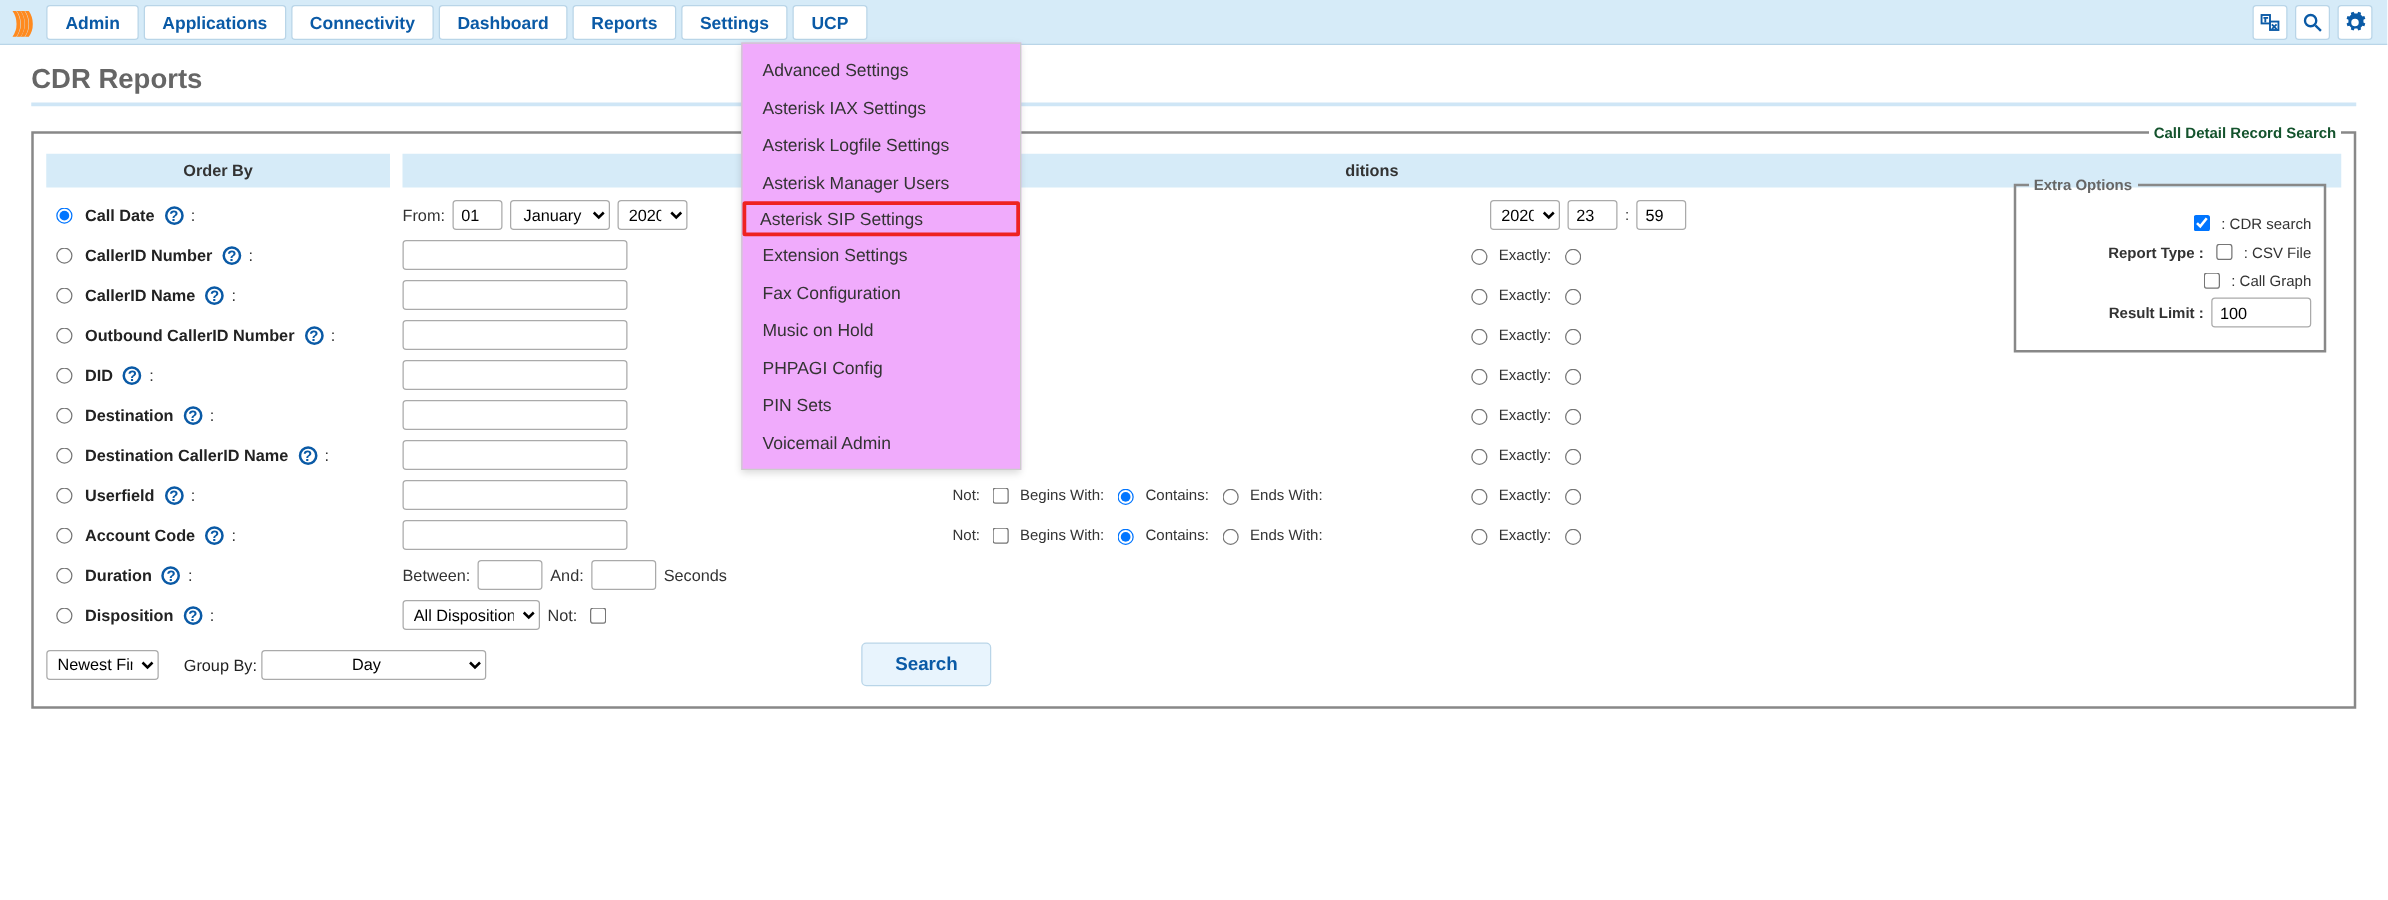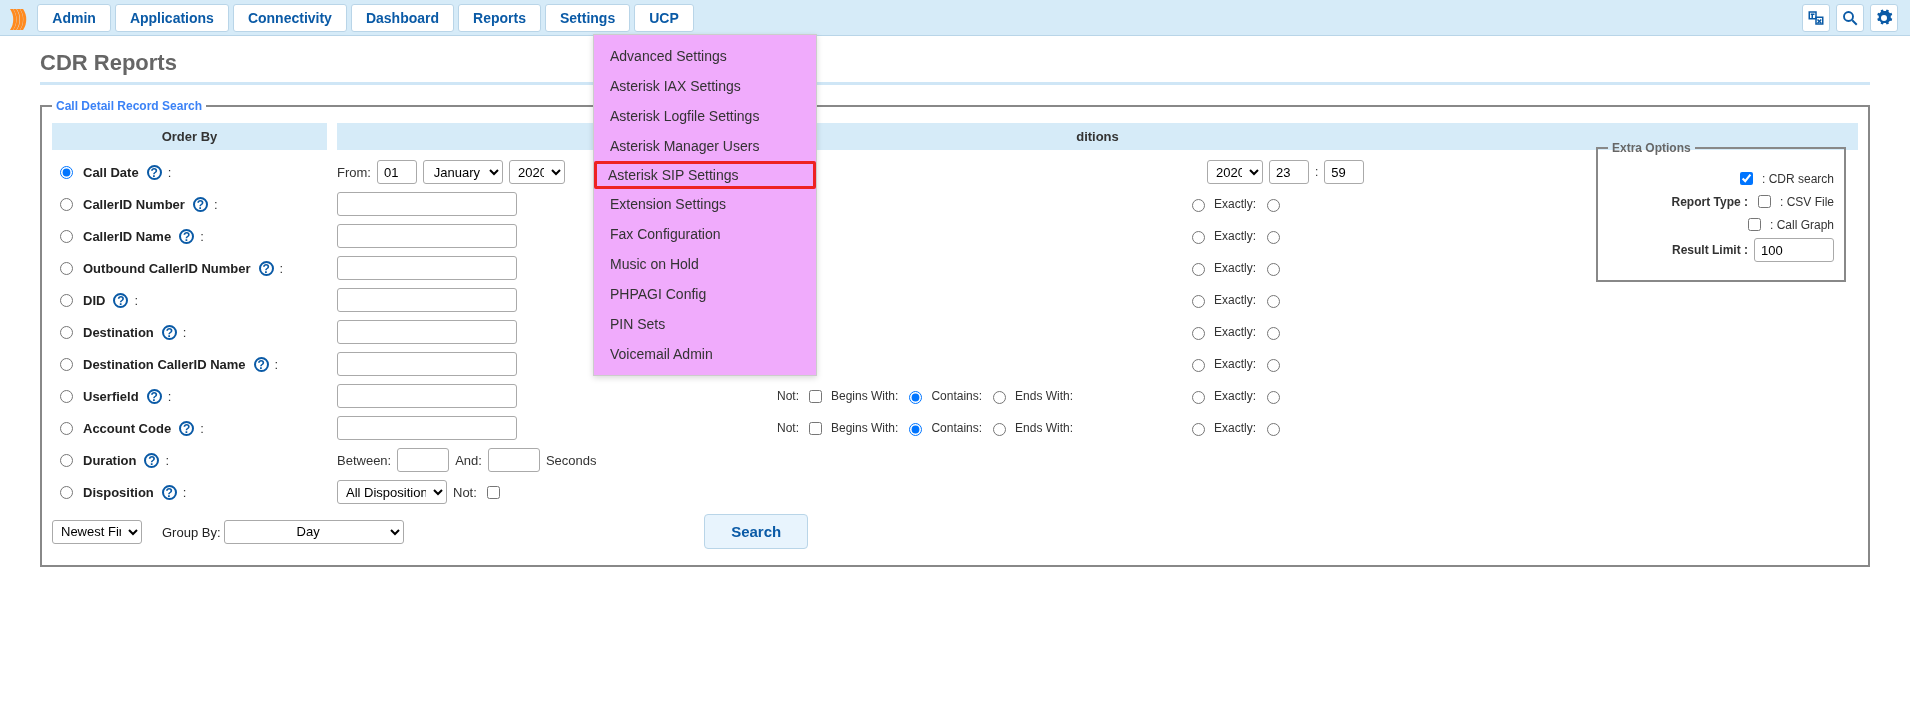--- a/index.html
+++ b/index.html
@@ -52,44 +52,45 @@
   .top-icon {
     width: 28px; height: 28px;
     display: flex; align-items: center; justify-content: center;
     border: 1px solid #b9d5e8;
     border-radius: 3px;
     background: #fff;
     color: #0a5aa6;
     cursor: pointer;
   }
   .page {
-    padding: 12px 40px;
+    padding: 12px 25px;
   }
   .page-title {
     color: #666;
     font-size: 22px;
     font-weight: 600;
     margin: 2px 0 6px 0;
   }
   .page-rule {
     height: 3px;
     background: #cfe6f6;
     margin-bottom: 14px;
   }
   fieldset.search {
     border: 2px solid #888;
     padding: 10px 10px 16px 10px;
     margin: 0;
     position: relative;
   }
   fieldset.search > legend {
     font-size: 12px;
-    color: #3b82f6;
+    color: #14532d;
     font-weight: 700;
     padding: 0 4px;
+    text-align: right;
   }
   .columns {
     display: grid;
     grid-template-columns: 275px 430px 400px 110px 1fr;
     column-gap: 10px;
     align-items: start;
   }
   .header-bar {
     background: #d6ebf8;
     text-align: center;

